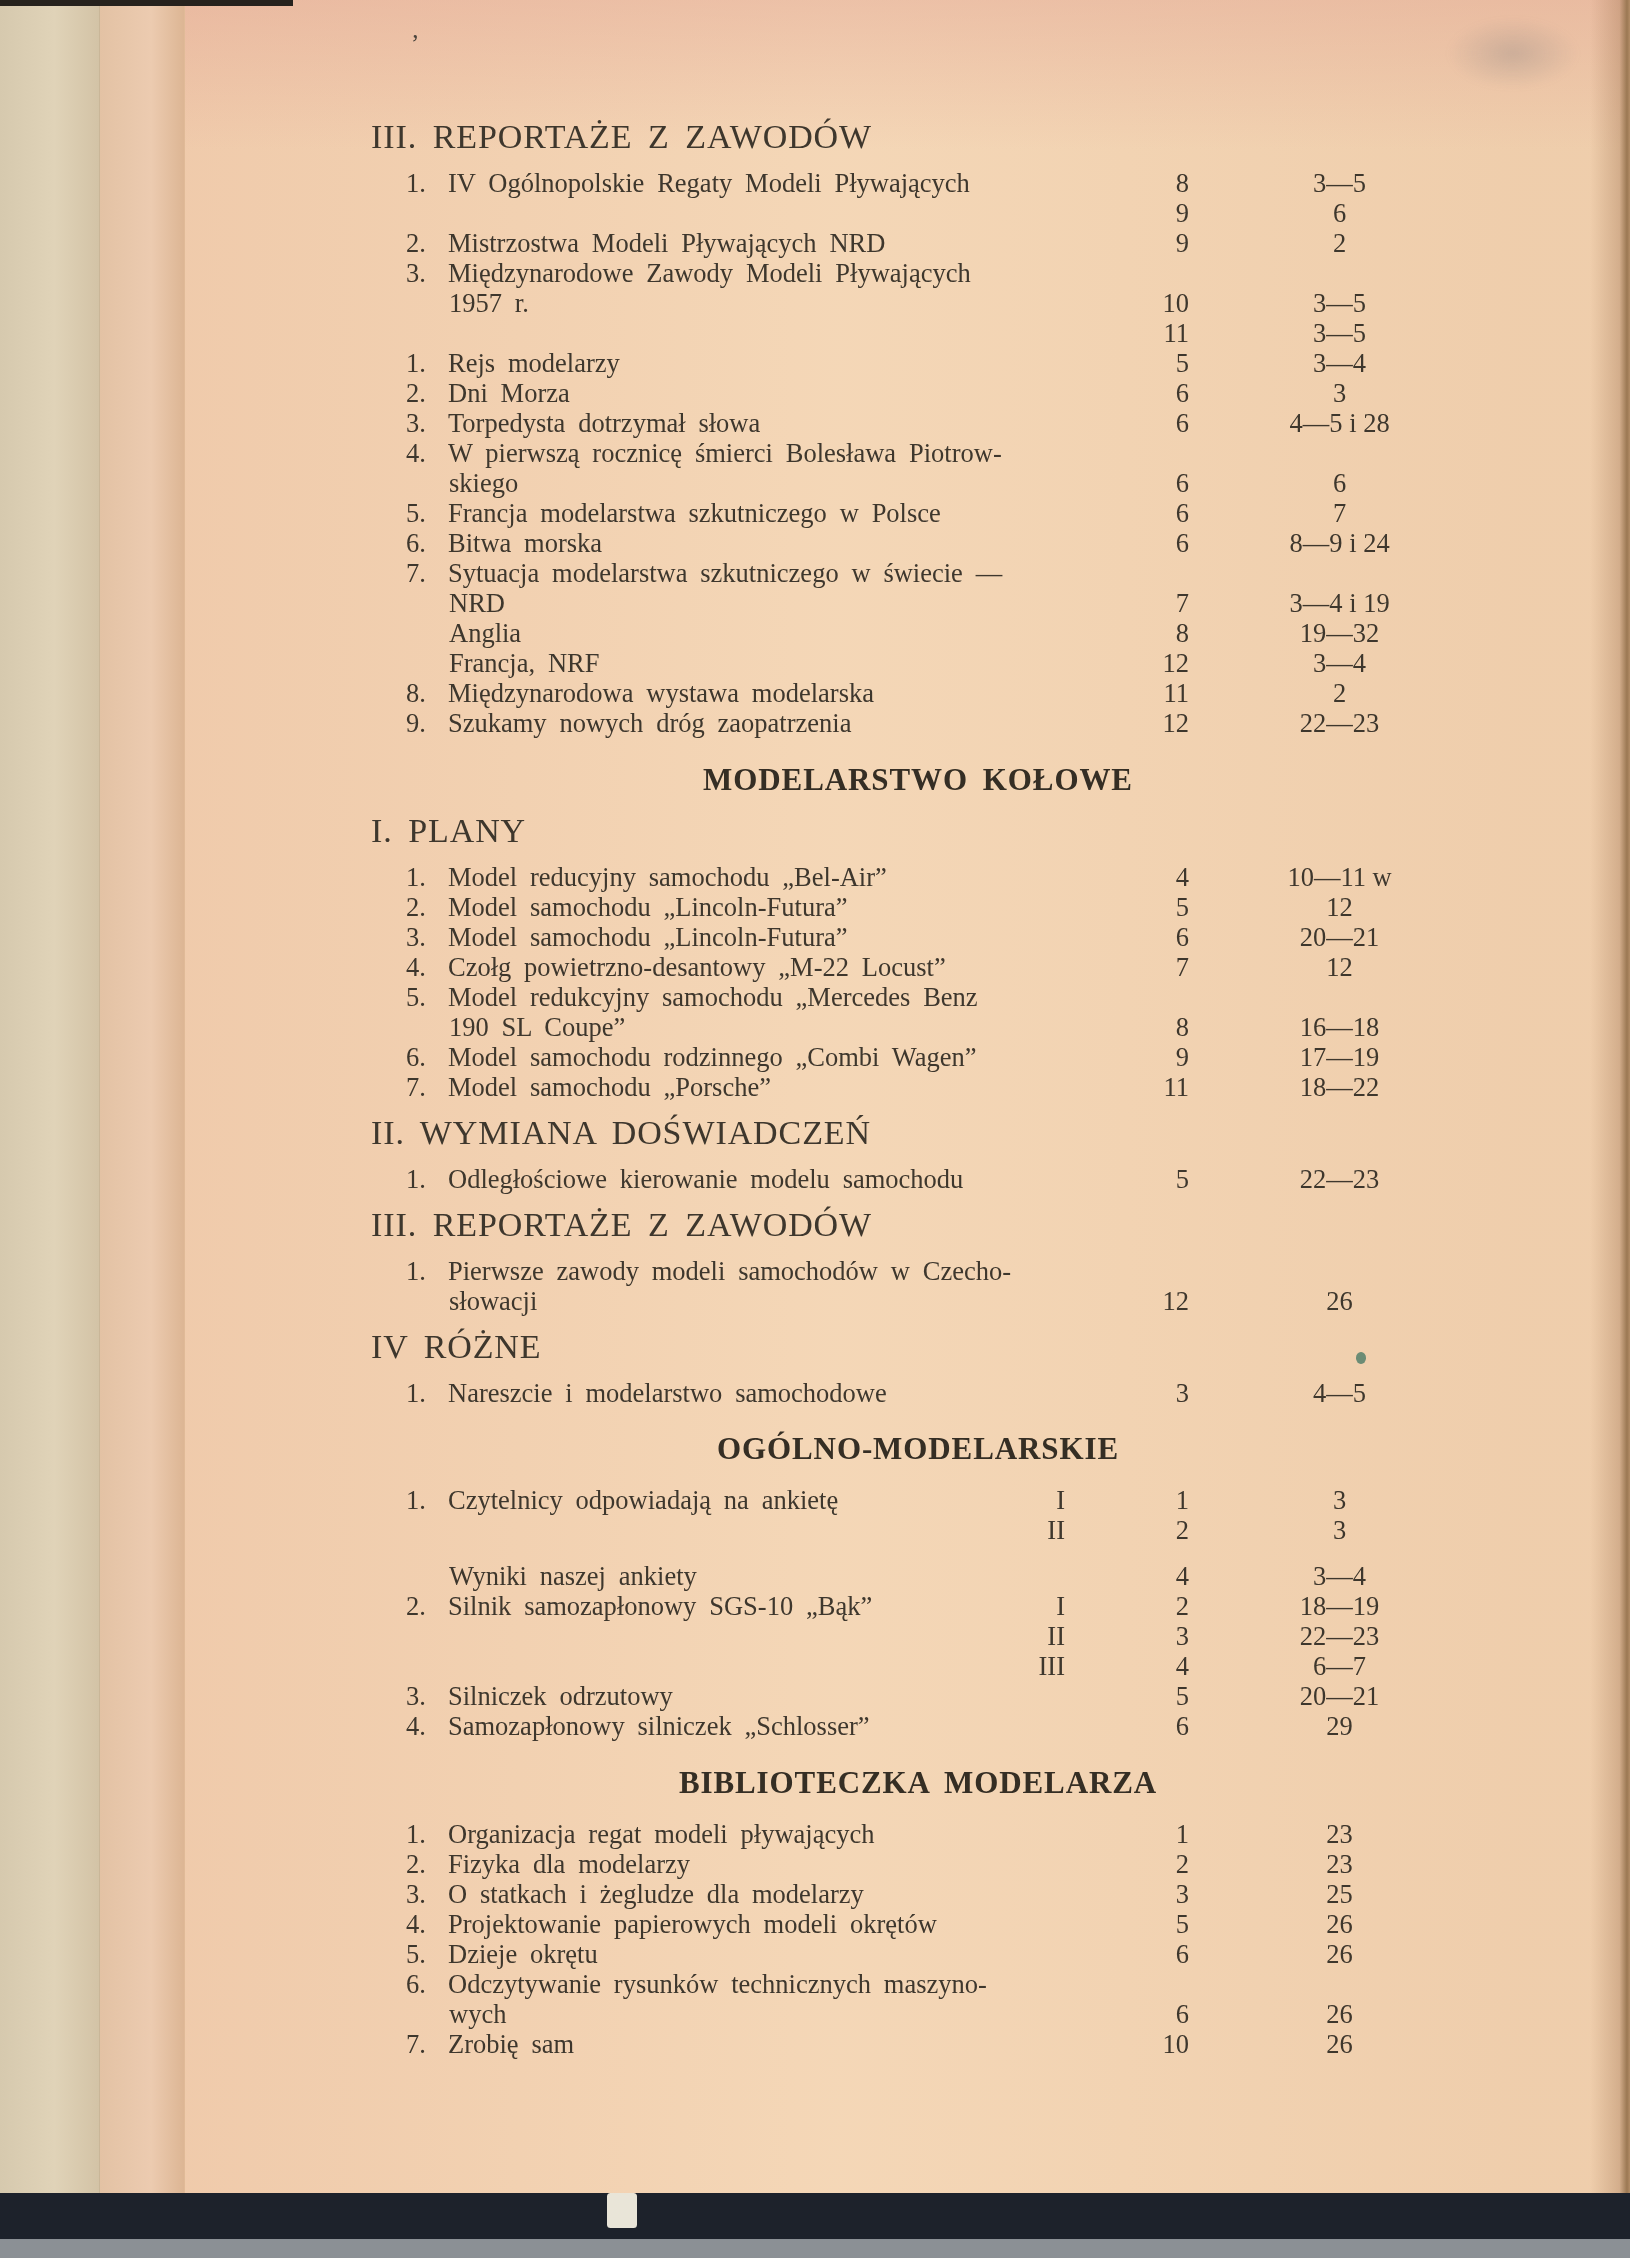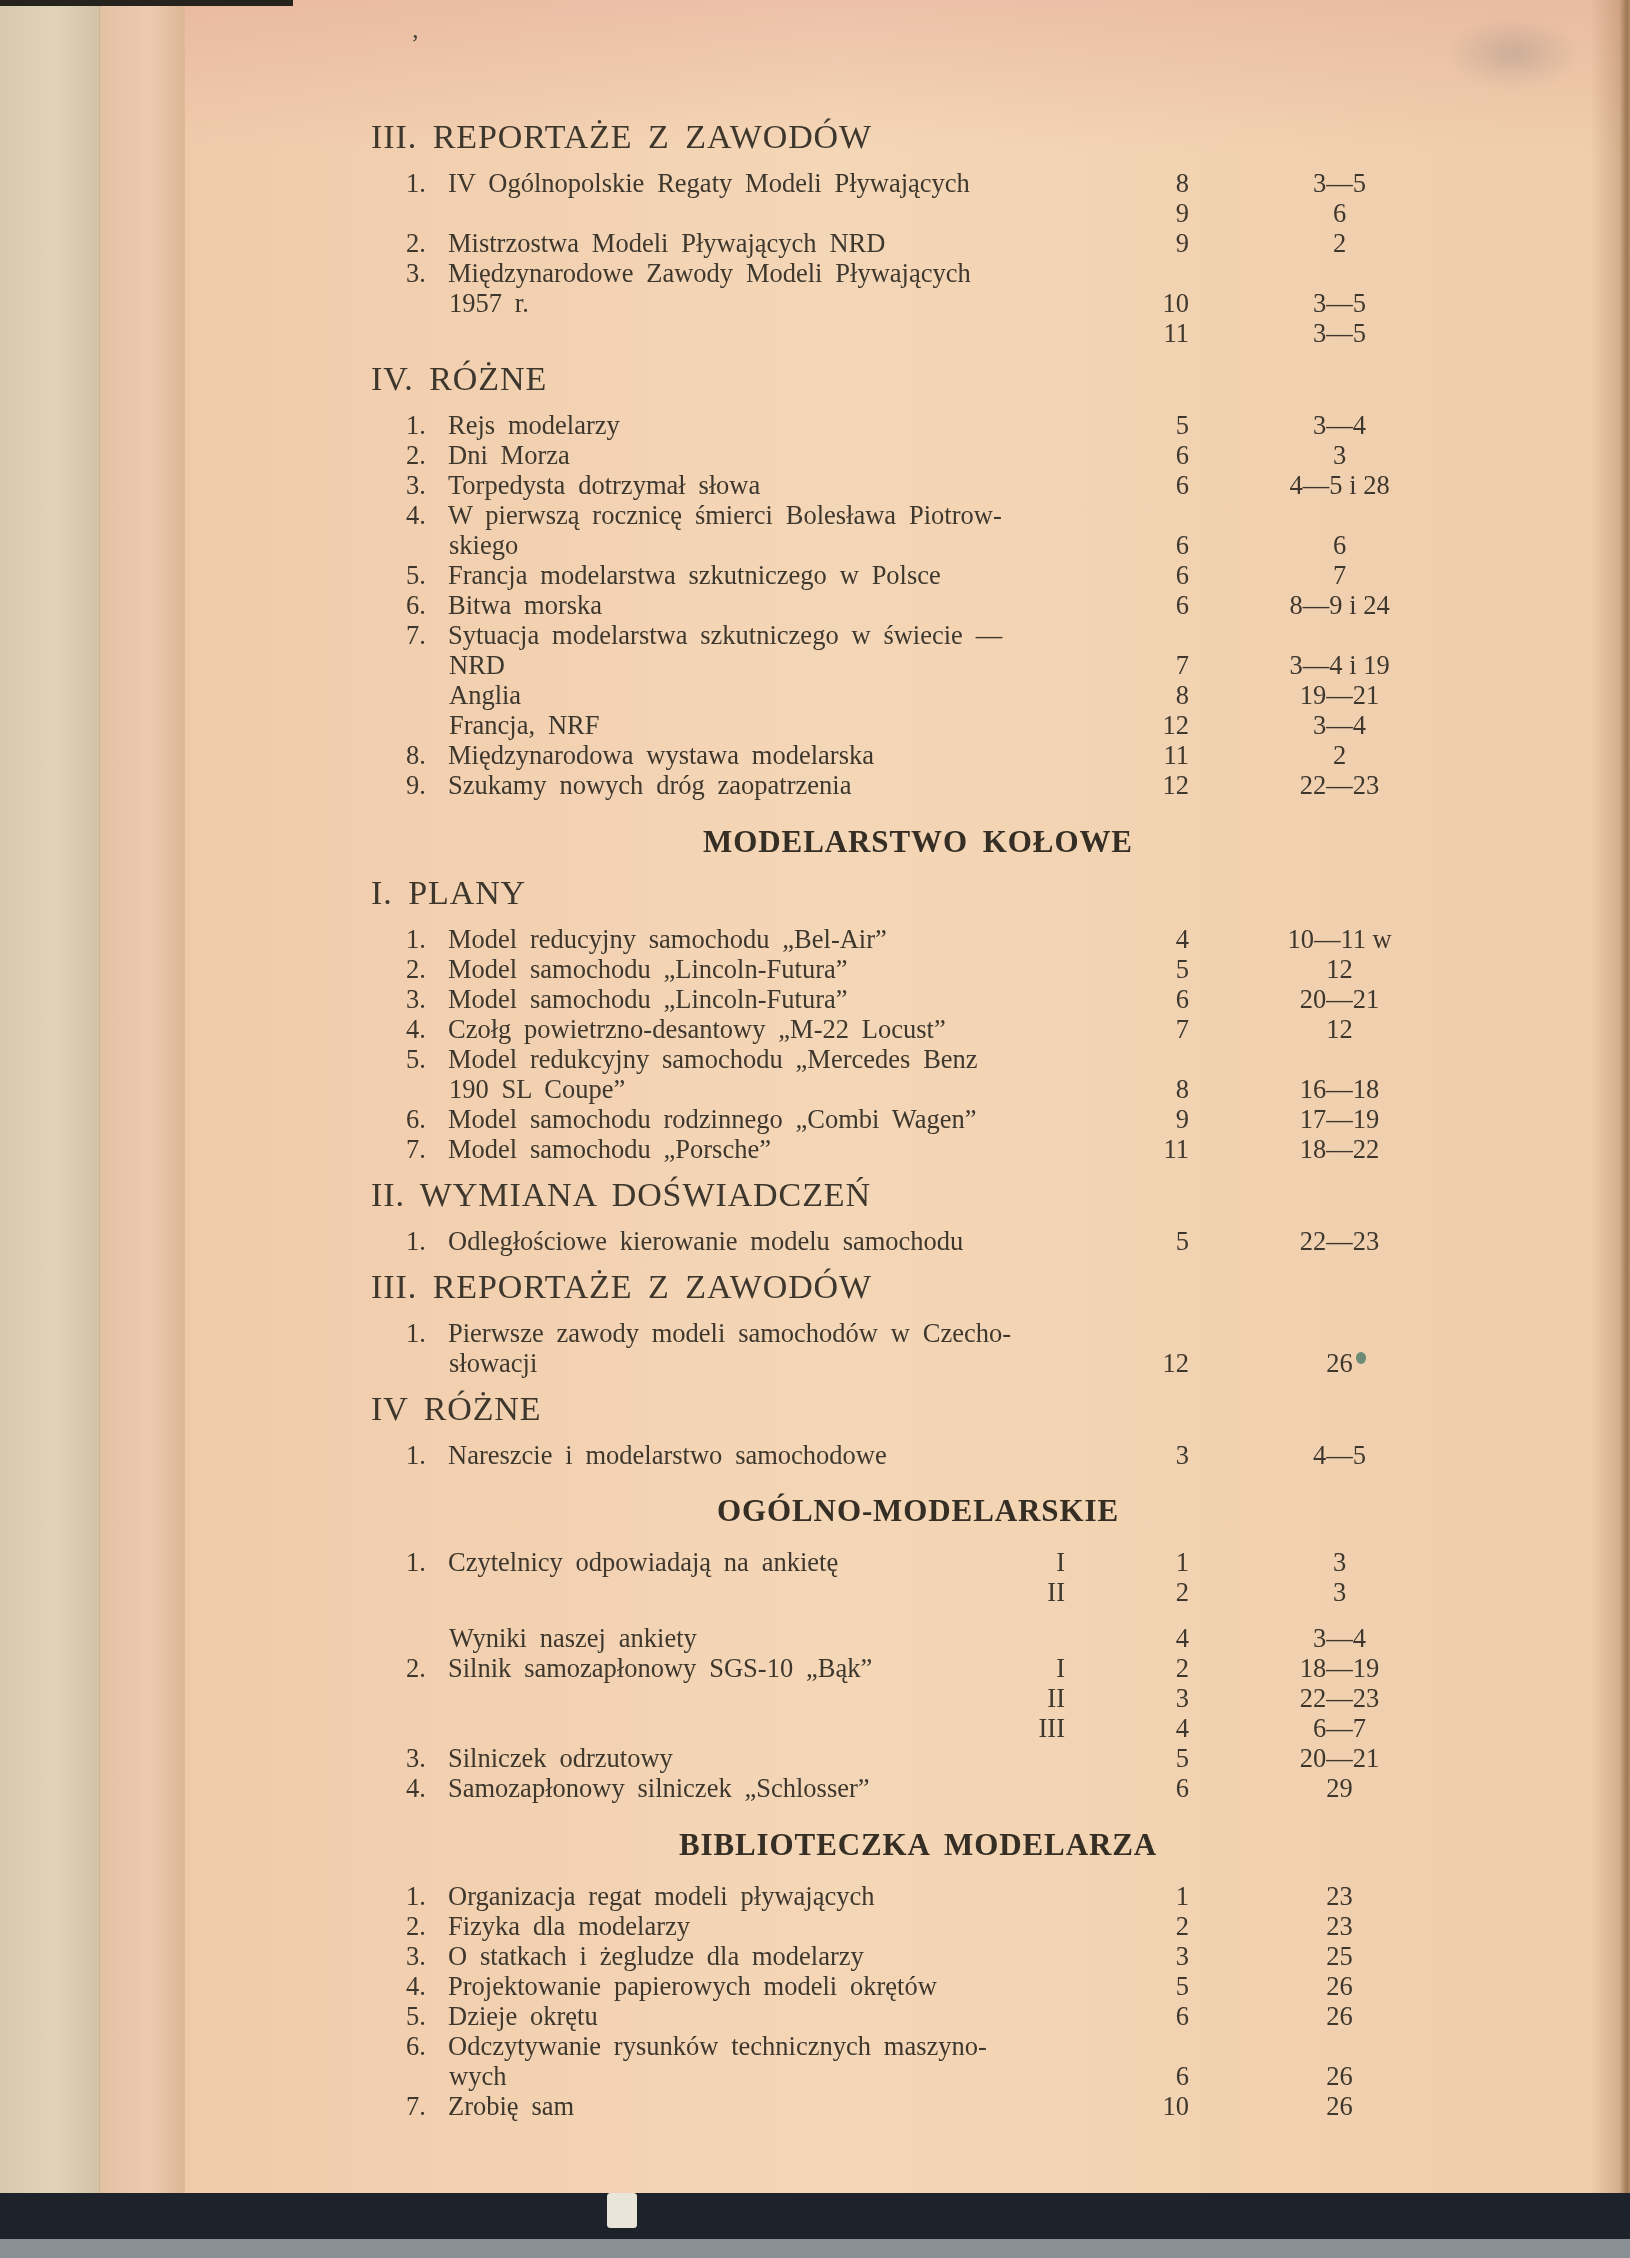--- a/index.html
+++ b/index.html
@@ -139,26 +139,20 @@
     
     <span class="issue">10</span>
     <span class="page">3—5</span>
   </div>
       <div class="row nums">
     <span class="text"></span>
     
     <span class="issue">11</span>
     <span class="page">3—5</span>
   </div>
-      <div class="row section">
-    <span class="text">IV. RÓŻNE</span>
-    
-    
-    
-  </div>
       <div class="row item">
     <span class="num">1.</span><span class="text">Rejs modelarzy</span>
     
     <span class="issue">5</span>
     <span class="page">3—4</span>
   </div>
       <div class="row item">
     <span class="num">2.</span><span class="text">Dni Morza</span>
     
     <span class="issue">6</span>
@@ -203,21 +197,21 @@
       <div class="row cont">
     <span class="text">NRD</span>
     
     <span class="issue">7</span>
     <span class="page">3—4 i 19</span>
   </div>
       <div class="row cont">
     <span class="text">Anglia</span>
     
     <span class="issue">8</span>
-    <span class="page">19—21</span>
+    <span class="page">19—32</span>
   </div>
       <div class="row cont">
     <span class="text">Francja, NRF</span>
     
     <span class="issue">12</span>
     <span class="page">3—4</span>
   </div>
       <div class="row item">
     <span class="num">8.</span><span class="text">Międzynarodowa wystawa modelarska</span>
     

